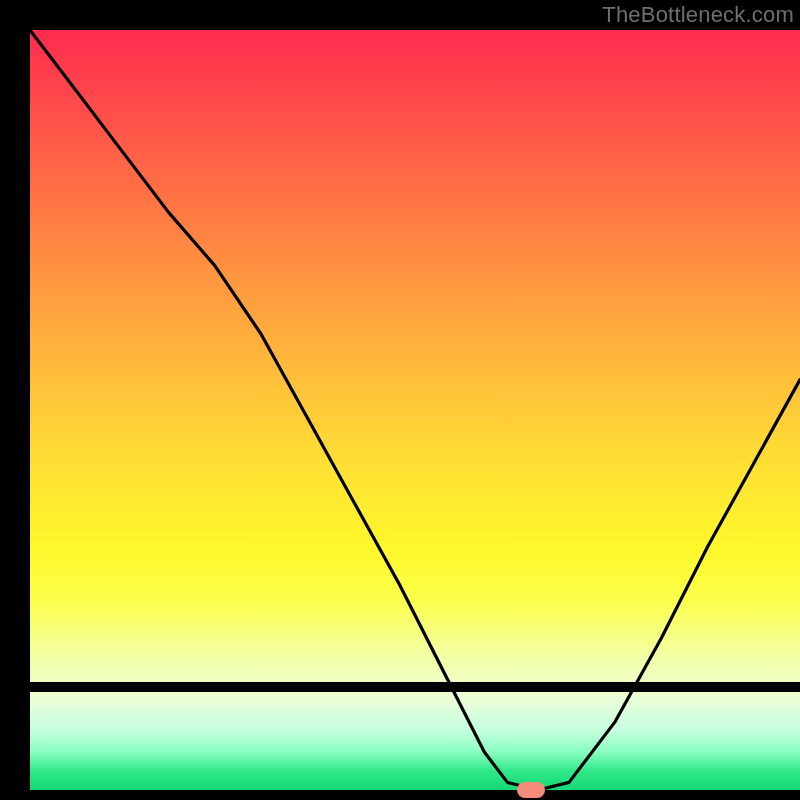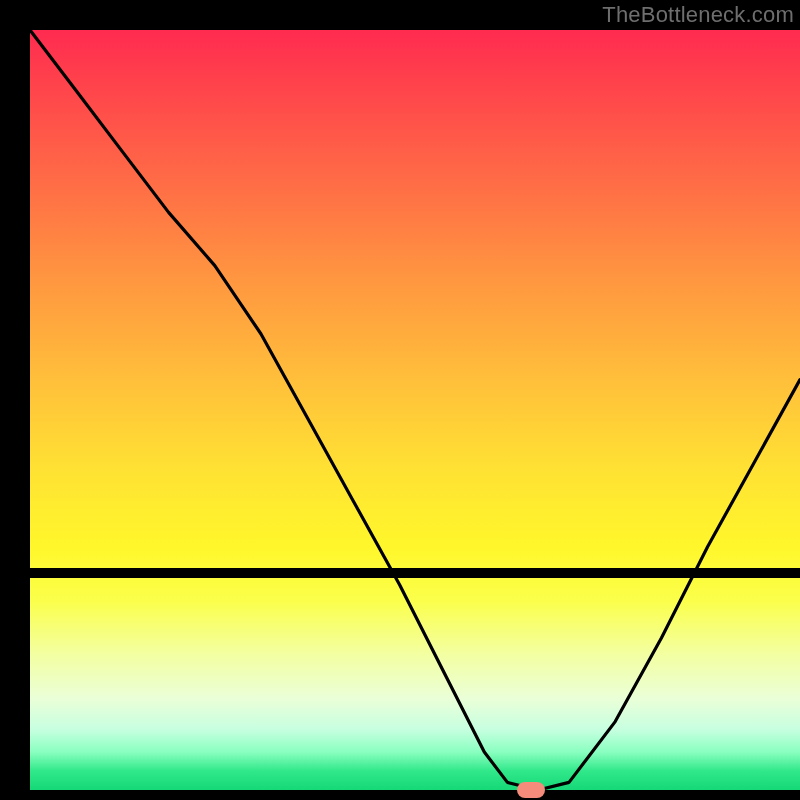--- a/index.html
+++ b/index.html
@@ -6,21 +6,21 @@
     margin: 0;
     padding: 0;
     width: 800px;
     height: 800px;
     background: #000000;
     overflow: hidden;
   }
   .wrap {
     position: relative;
     width: 800px;
-    height: 578px;
+    height: 692px;
   }
   .watermark {
     position: absolute;
     top: 2px;
     right: 6px;
     color: #6e6e6e;
     font-family: Arial, Helvetica, sans-serif;
     font-size: 22px;
     font-weight: 500;
     letter-spacing: 0.2px;

